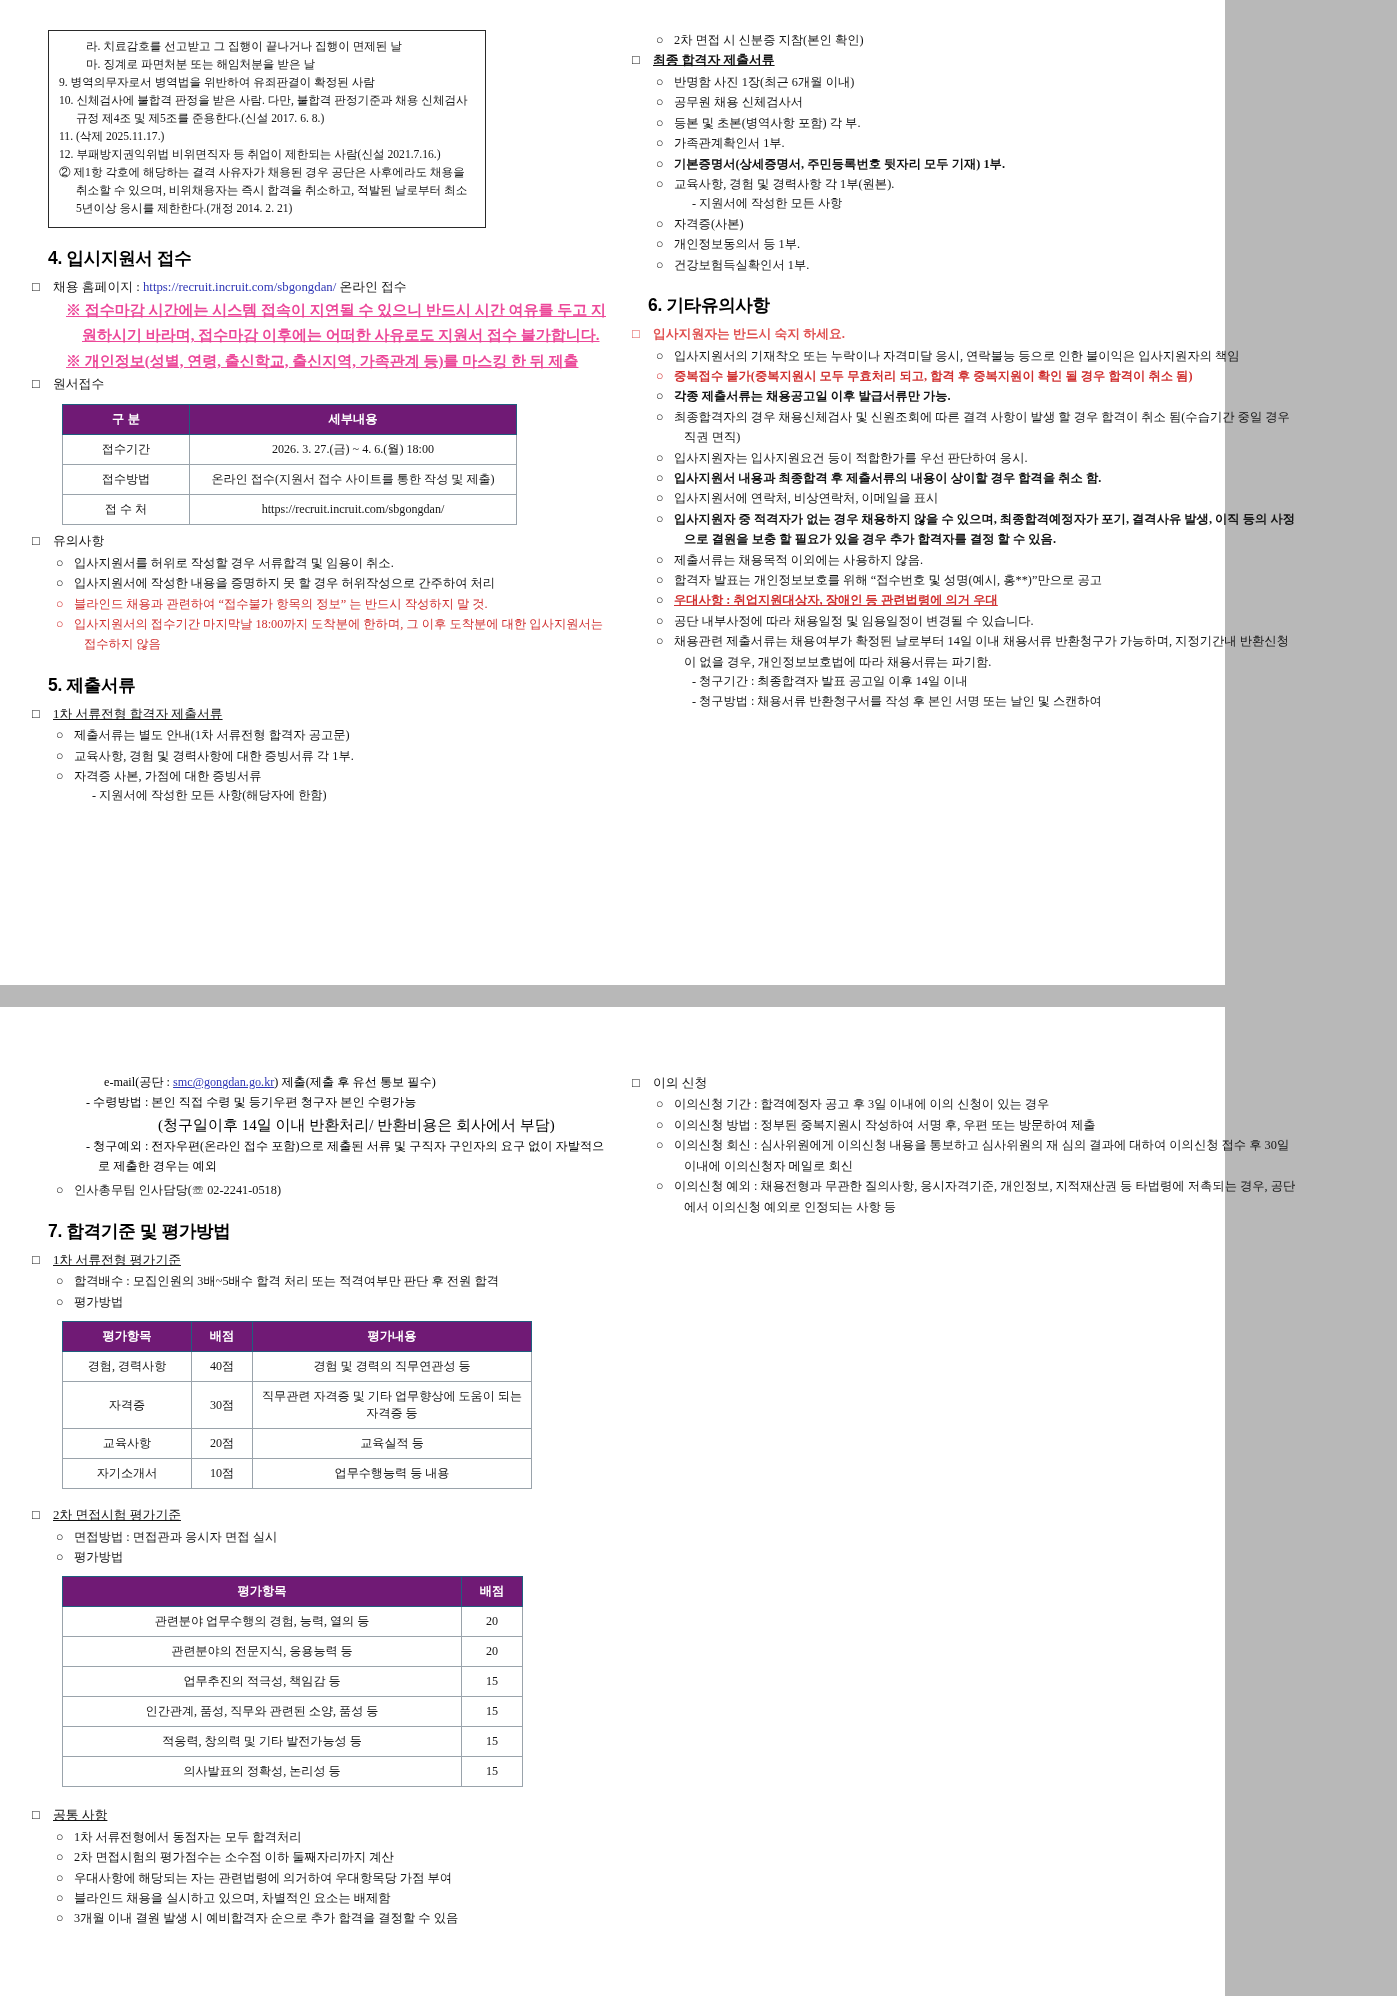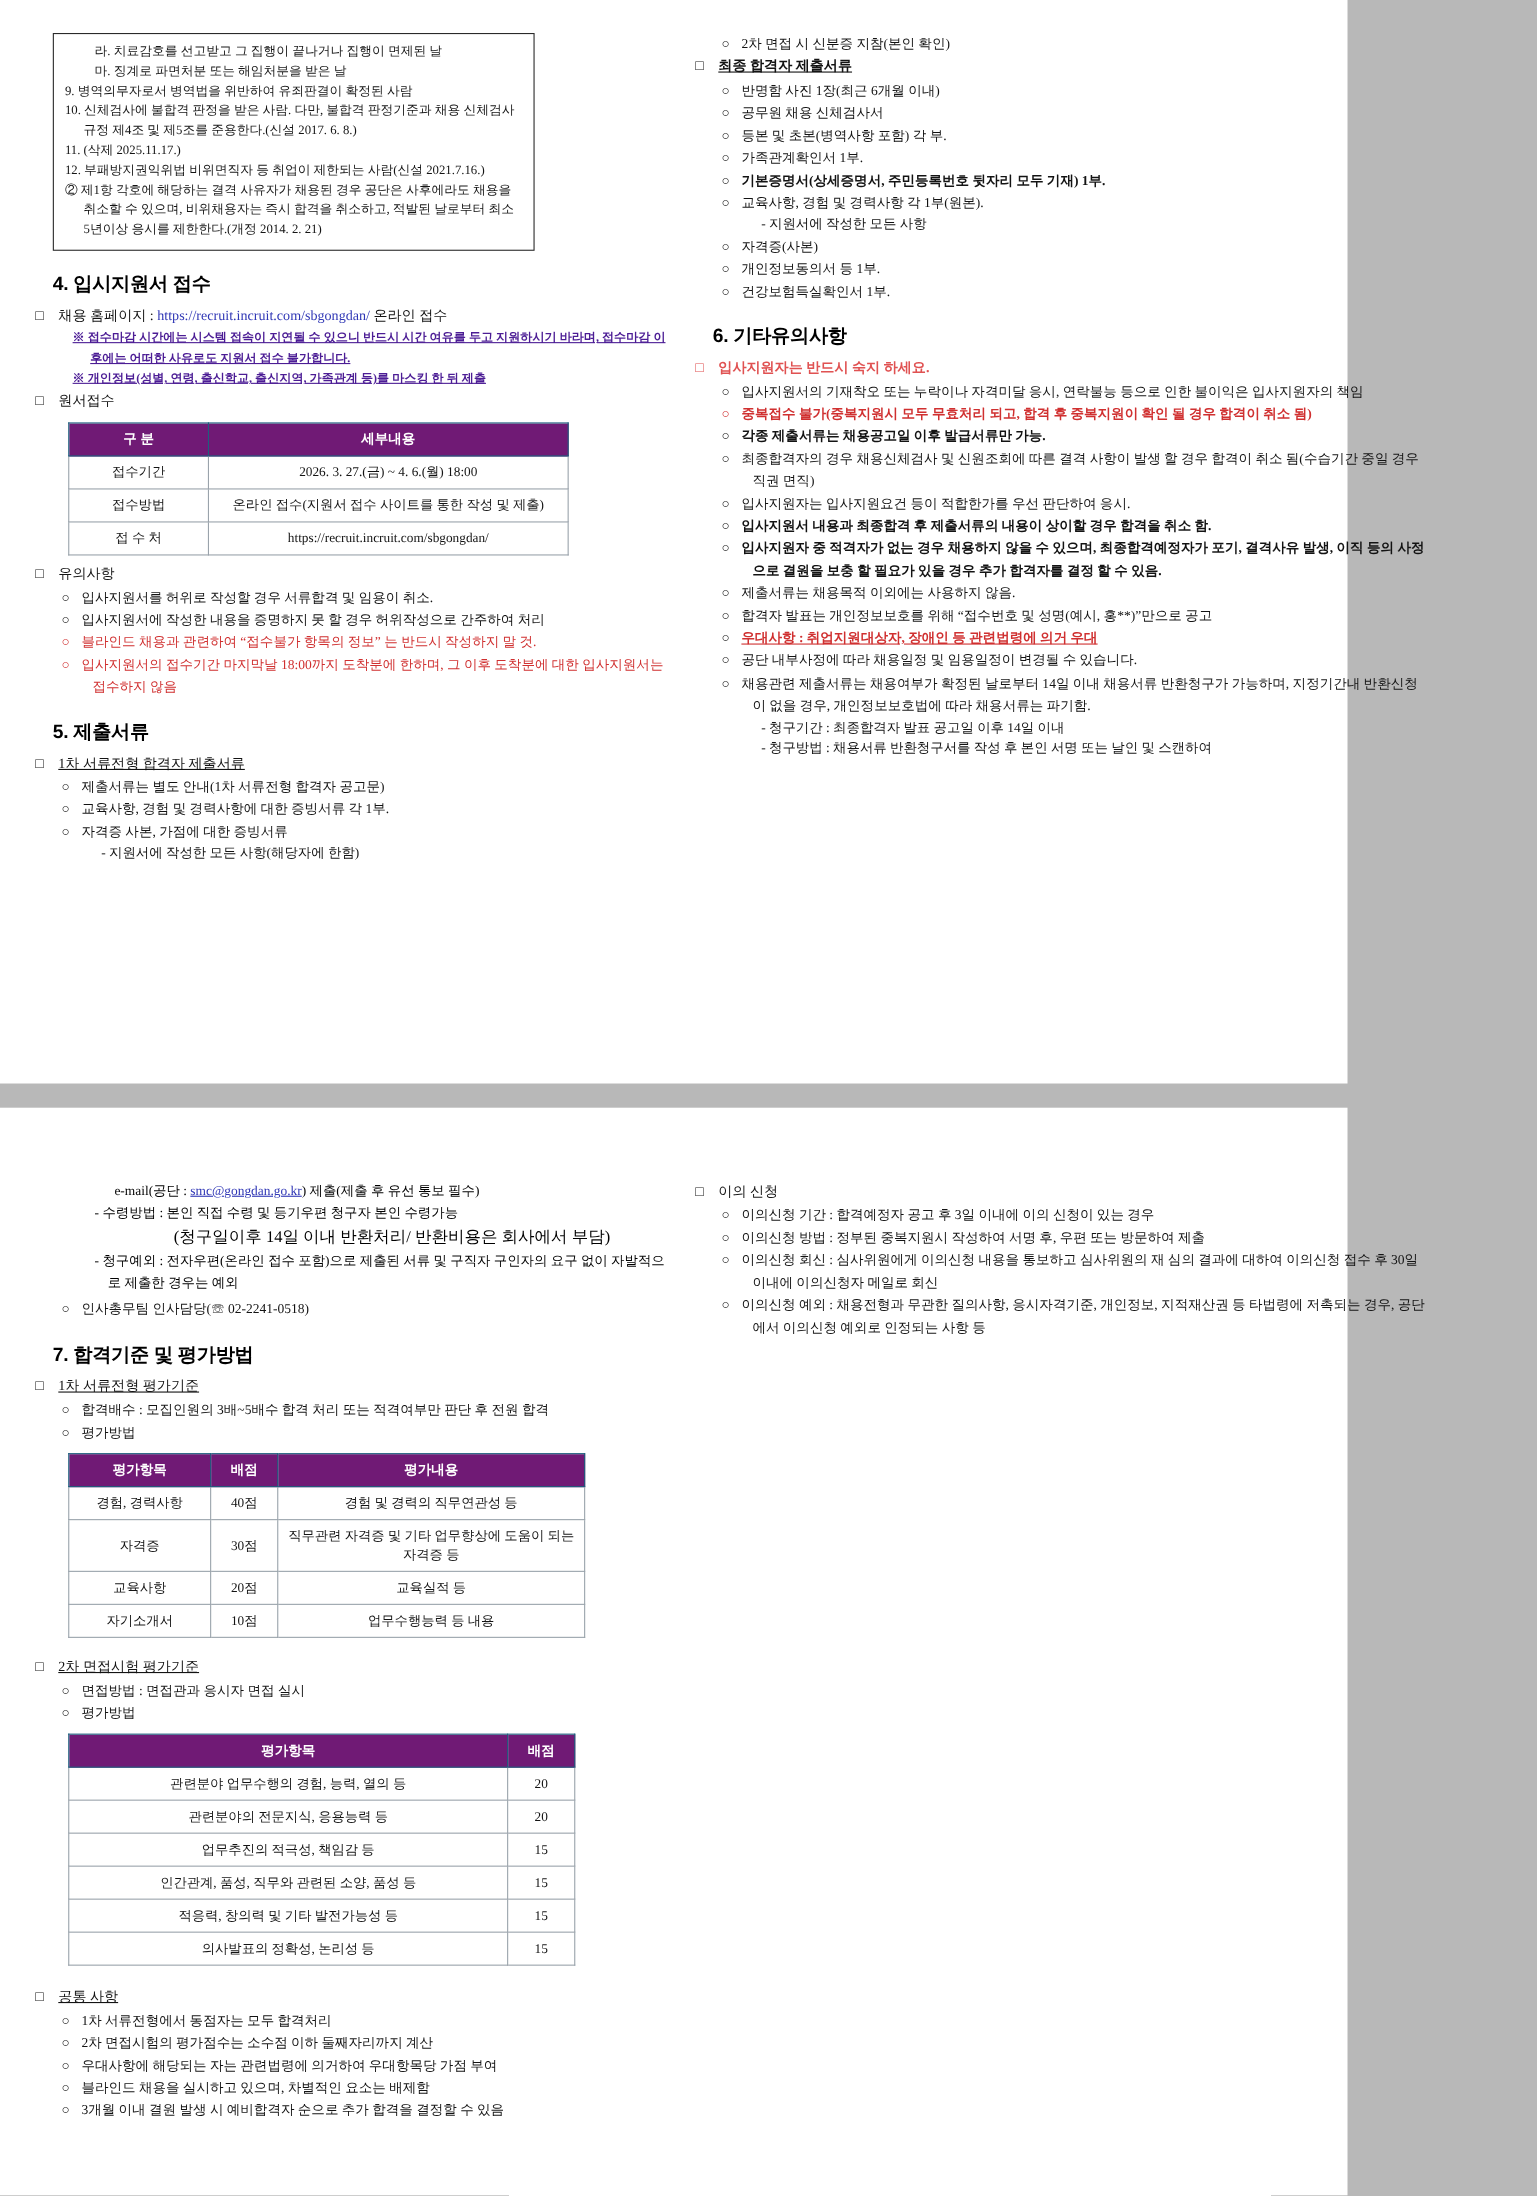--- a/index.html
+++ b/index.html
@@ -67,27 +67,27 @@
   .lvl2.red.bold { color: #d03030; font-weight: bold; }
 
   .lvl3 {
     font-size: 12.2px;
     line-height: 1.6;
     margin-left: 56px;
     text-indent: -12px;
     color: #131313;
   }
   .note {
-    font-size: 11px;
+    font-size: 15px;
     line-height: 1.68;
     margin-left: 34px;
     text-indent: -16px;
     text-decoration: underline;
     font-weight: bold;
-    color: #4c1d95;
+    color: #ec4899;
   }
   .hang {
     font-size: 12.2px;
     line-height: 1.62;
     margin-left: 56px;
   }
   .hang2 {
     font-size: 15px;
     line-height: 1.62;
     margin-left: 70px;
@@ -288,20 +288,23 @@
         </div>
         <div class="lvl2">
           <span class="cir">○</span><span>최종합격자의 경우 채용신체검사 및 신원조회에 따른 결격 사항이 발생 할 경우 합격이 취소 됨(수습기간 중일 경우 직권 면직)</span>
         </div>
         <div class="lvl2">
           <span class="cir">○</span><span>입사지원자는 입사지원요건 등이 적합한가를 우선 판단하여 응시.</span>
         </div>
         <div class="lvl2 bold">
           <span class="cir">○</span><span>입사지원서 내용과 최종합격 후 제출서류의 내용이 상이할 경우 합격을 취소 함.</span>
         </div>
+        <div class="lvl2">
+          <span class="cir">○</span><span>입사지원서에 연락처, 비상연락처, 이메일을 표시</span>
+        </div>
         <div class="lvl2 bold">
           <span class="cir">○</span><span>입사지원자 중 적격자가 없는 경우 채용하지 않을 수 있으며, 최종합격예정자가 포기, 결격사유 발생, 이직 등의 사정으로 결원을 보충 할 필요가 있을 경우 추가 합격자를 결정 할 수 있음.</span>
         </div>
         <div class="lvl2">
           <span class="cir">○</span><span>제출서류는 채용목적 이외에는 사용하지 않음.</span>
         </div>
         <div class="lvl2">
           <span class="cir">○</span><span>합격자 발표는 개인정보보호를 위해 “접수번호 및 성명(예시, 홍**)”만으로 공고</span>
         </div>
         <div class="lvl2">

